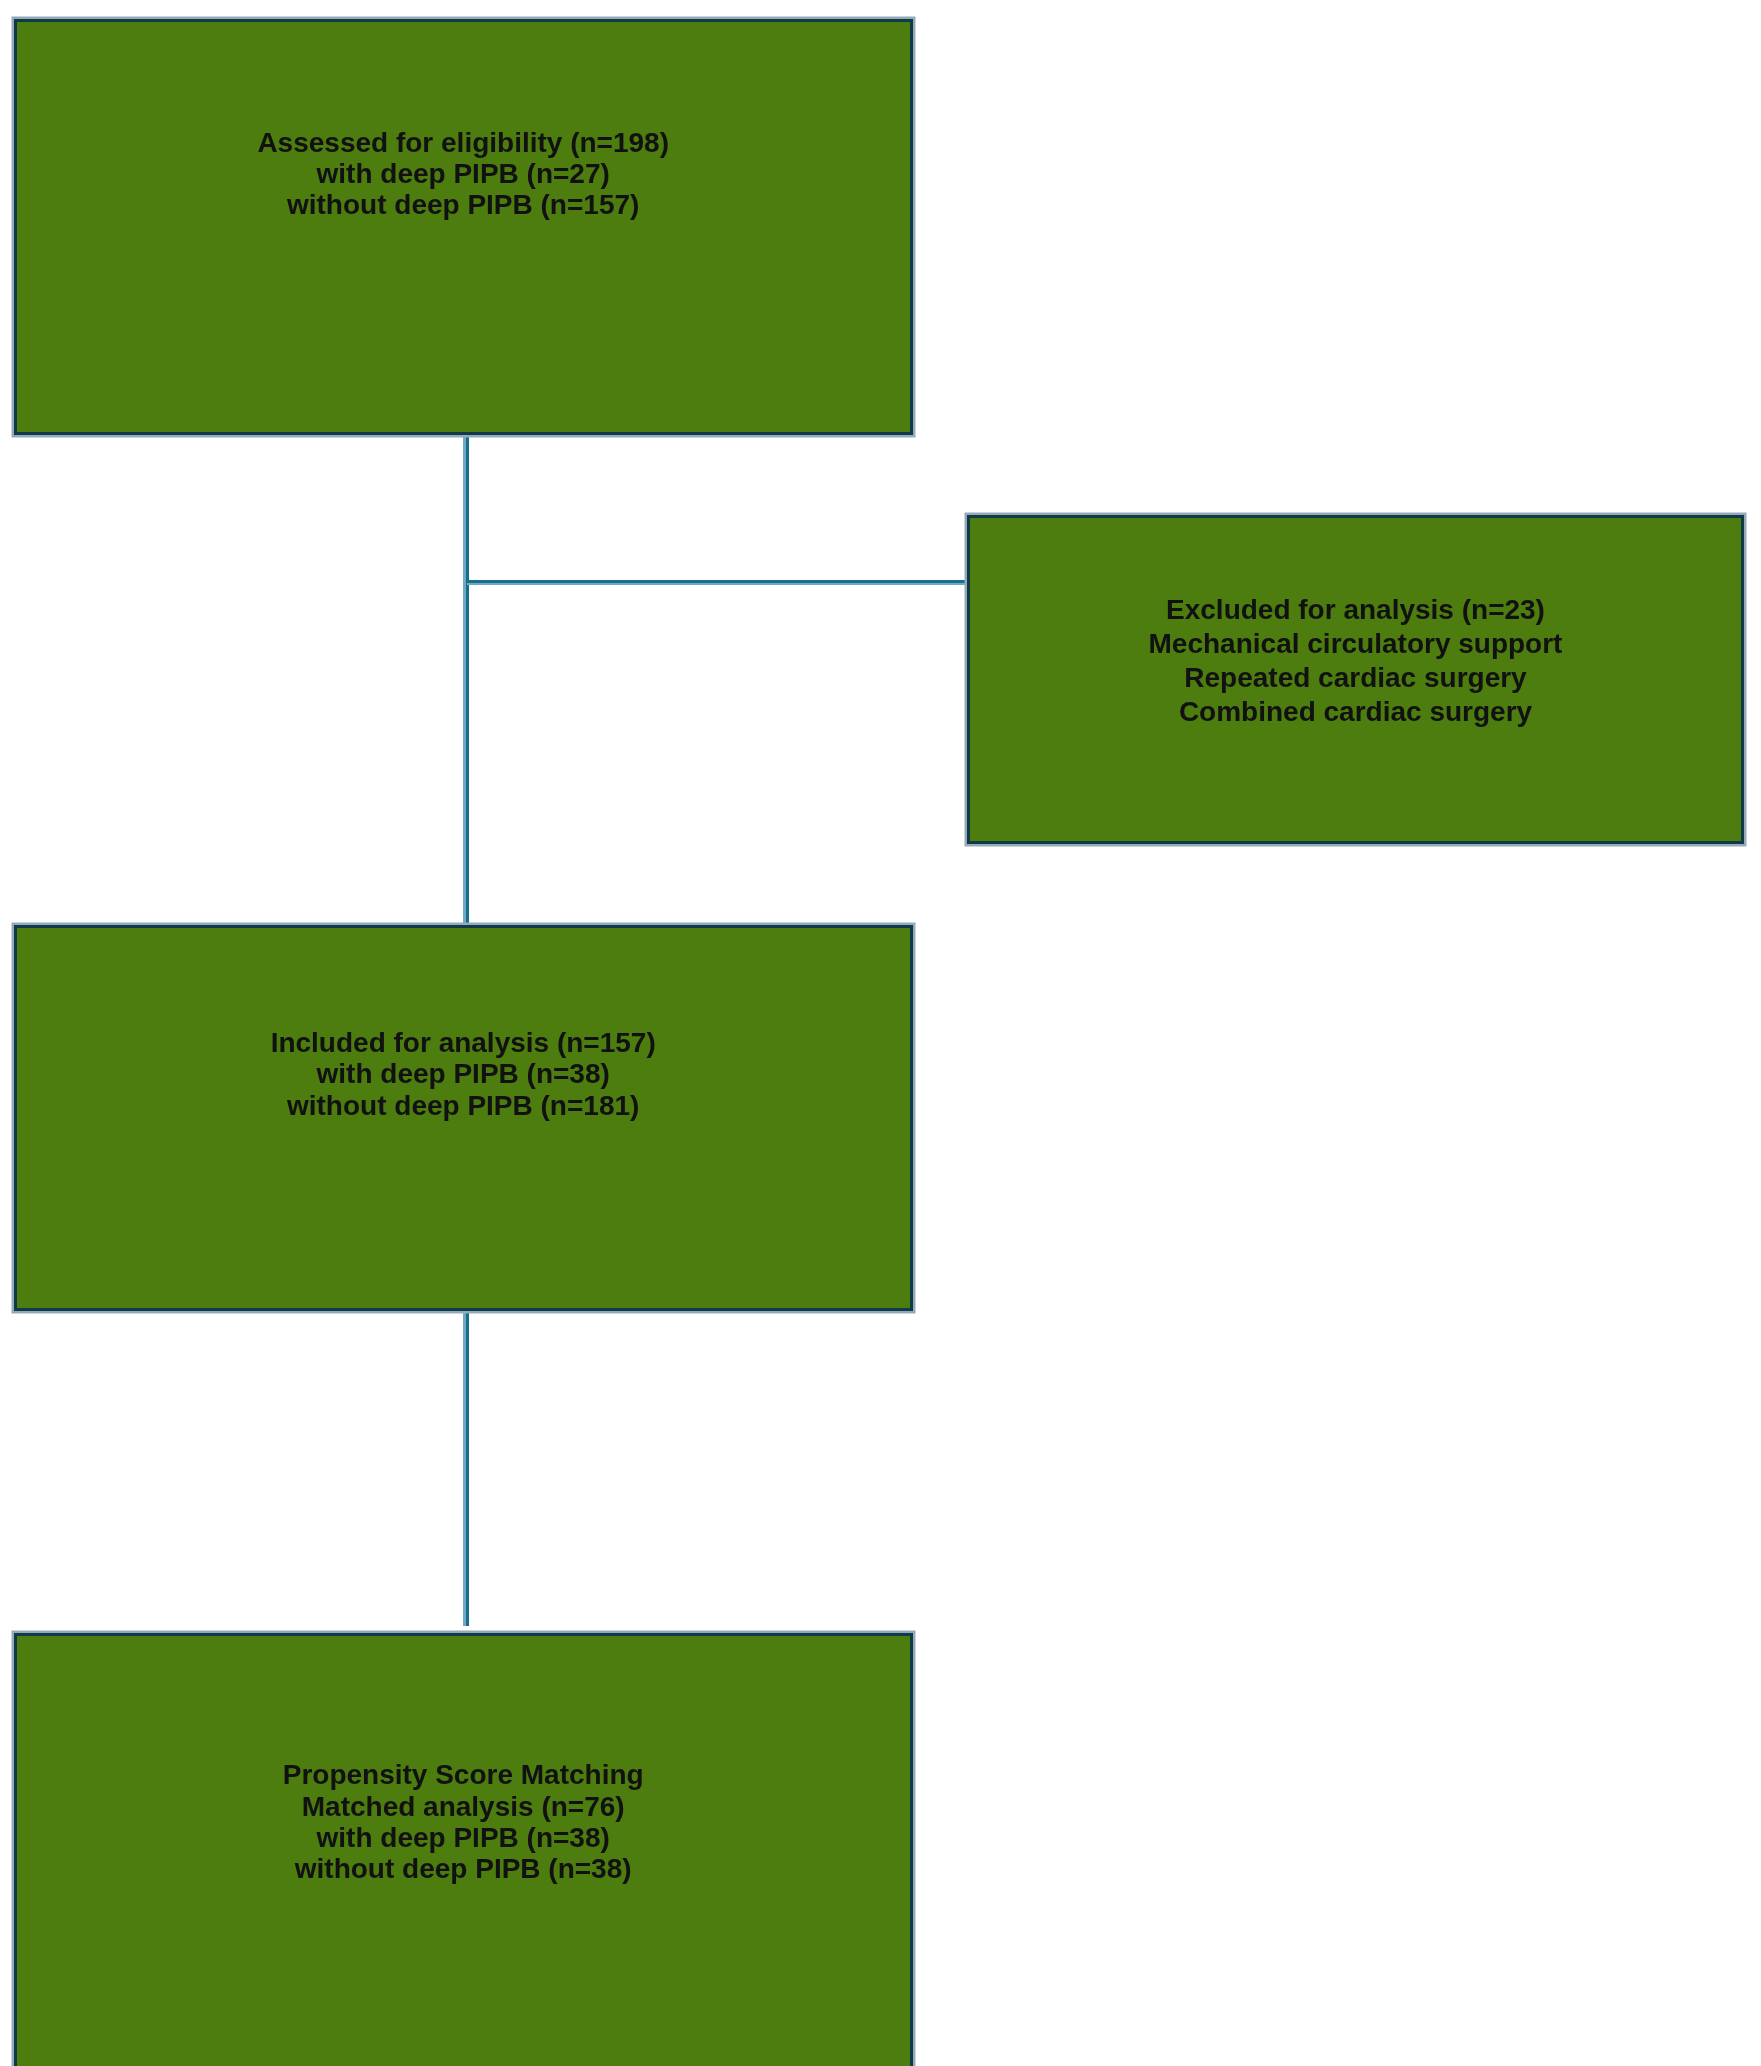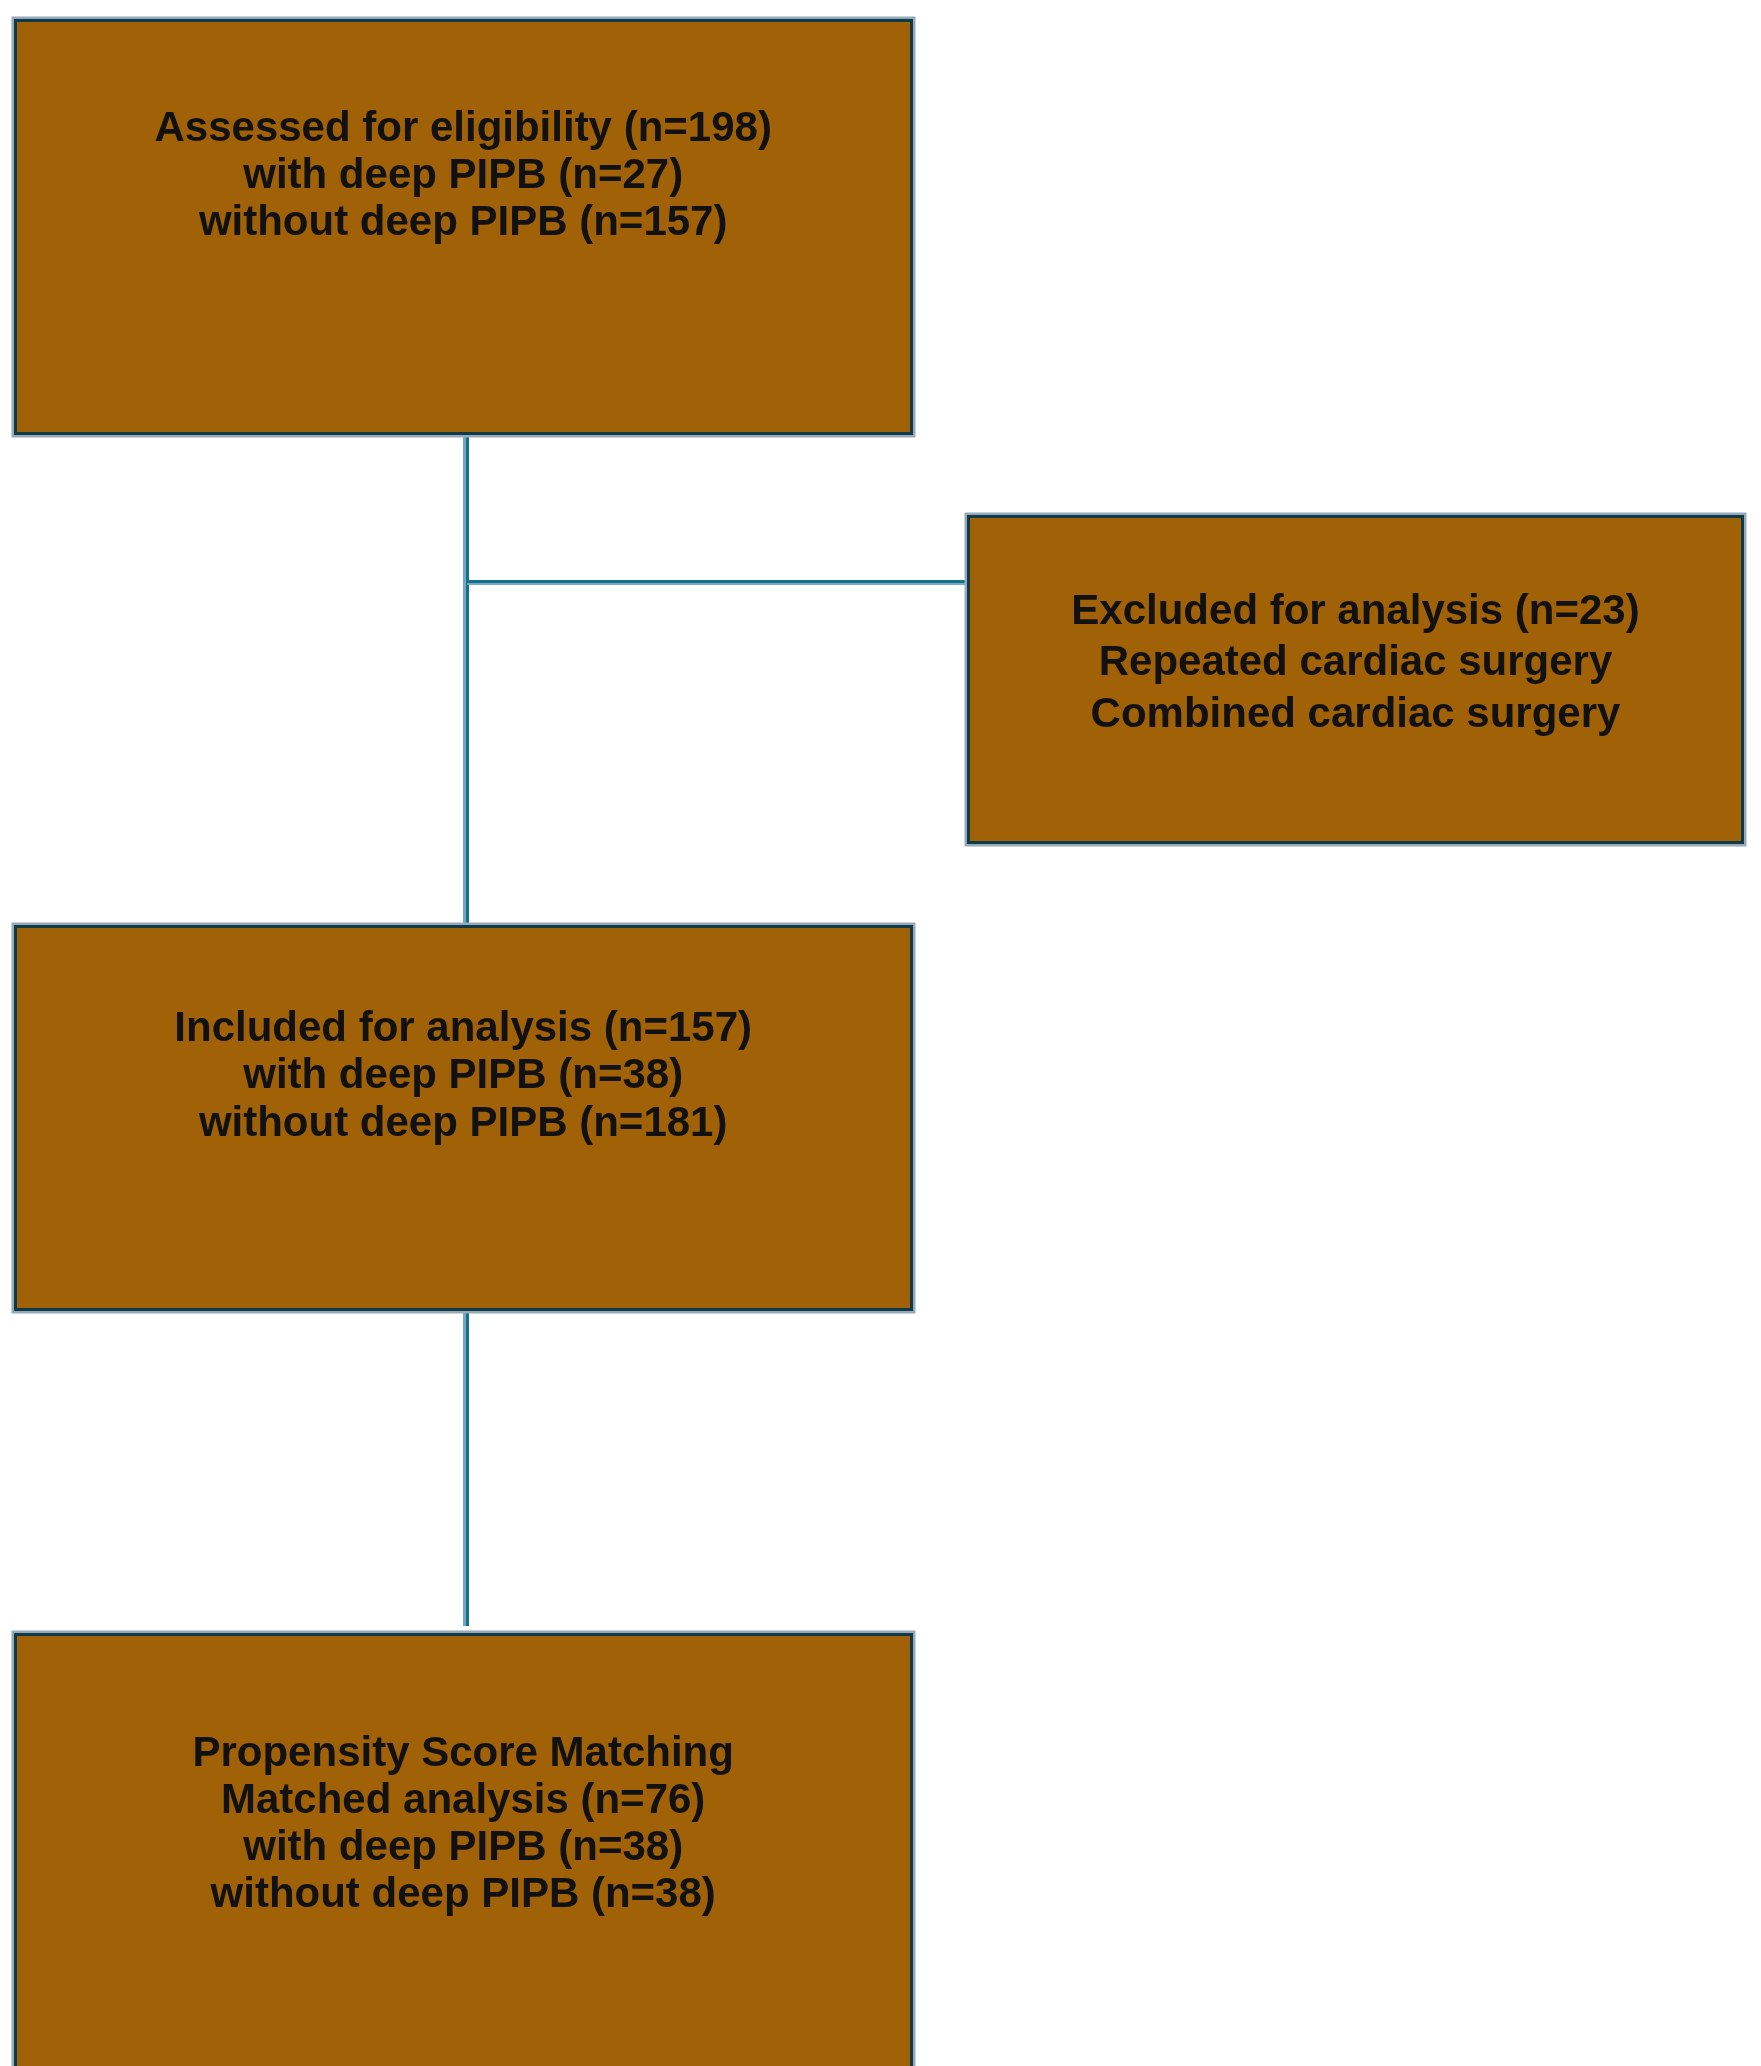--- a/index.html
+++ b/index.html
@@ -13,29 +13,29 @@
   .connector{position:absolute;z-index:1;}
   .v-connector{
     background:linear-gradient(90deg,var(--connector-light,#6fa8bf) 0 45%,var(--connector-dark,#176f90) 45% 100%);
   }
   .h-connector{
     background:linear-gradient(180deg,var(--connector-dark,#176f90) 0 55%,var(--connector-light,#9dbfcd) 55% 100%);
   }
   .box{
     position:absolute;z-index:2;
     box-sizing:border-box;
-    background:#a16207;
+    background:#4d7c0f;
     border:3.1px solid var(--box-border,#0f3a4a);
     box-shadow:0 0 0 2.5px var(--box-outline,#95aab6);
     display:flex;flex-direction:column;
     justify-content:center;align-items:center;
     text-align:center;
     font-weight:bold;
     color:var(--text,#111111);
-    font-size:42px;
+    font-size:28px;
     line-height:1.12;
   }
   .box .line{white-space:nowrap;}
   .box-assessed{left:13.7px;top:18.6px;width:899px;height:416px;padding-bottom:106px;}
   .box-excluded{left:967px;top:515px;width:777px;height:329px;padding-bottom:37px;line-height:1.22;}
   .box-included{left:13.7px;top:925px;width:899px;height:386px;padding-bottom:88px;}
   .box-matched{left:13.7px;top:1623px;width:899px;height:438px;padding-bottom:60px;margin-top:10px;}
   .conn-top-included{left:463px;top:435px;width:5.6px;height:490px;}
   .conn-branch-excluded{left:467px;top:580px;width:503px;height:5px;}
   .conn-included-matched{left:463px;top:1311px;width:5.6px;height:315px;}
@@ -50,20 +50,21 @@
   <div class="connector v-connector conn-included-matched"></div>
 
   <div class="box box-assessed">
     <div class="line">Assessed for eligibility (n=198)</div>
     <div class="line">with deep PIPB (n=27)</div>
     <div class="line">without deep PIPB (n=157)</div>
   </div>
 
   <div class="box box-excluded">
     <div class="line">Excluded for analysis (n=23)</div>
+    <div class="line">Mechanical circulatory support</div>
     <div class="line">Repeated cardiac surgery</div>
     <div class="line">Combined cardiac surgery</div>
   </div>
 
   <div class="box box-included">
     <div class="line">Included for analysis (n=157)</div>
     <div class="line">with deep PIPB (n=38)</div>
     <div class="line">without deep PIPB (n=181)</div>
   </div>
 

